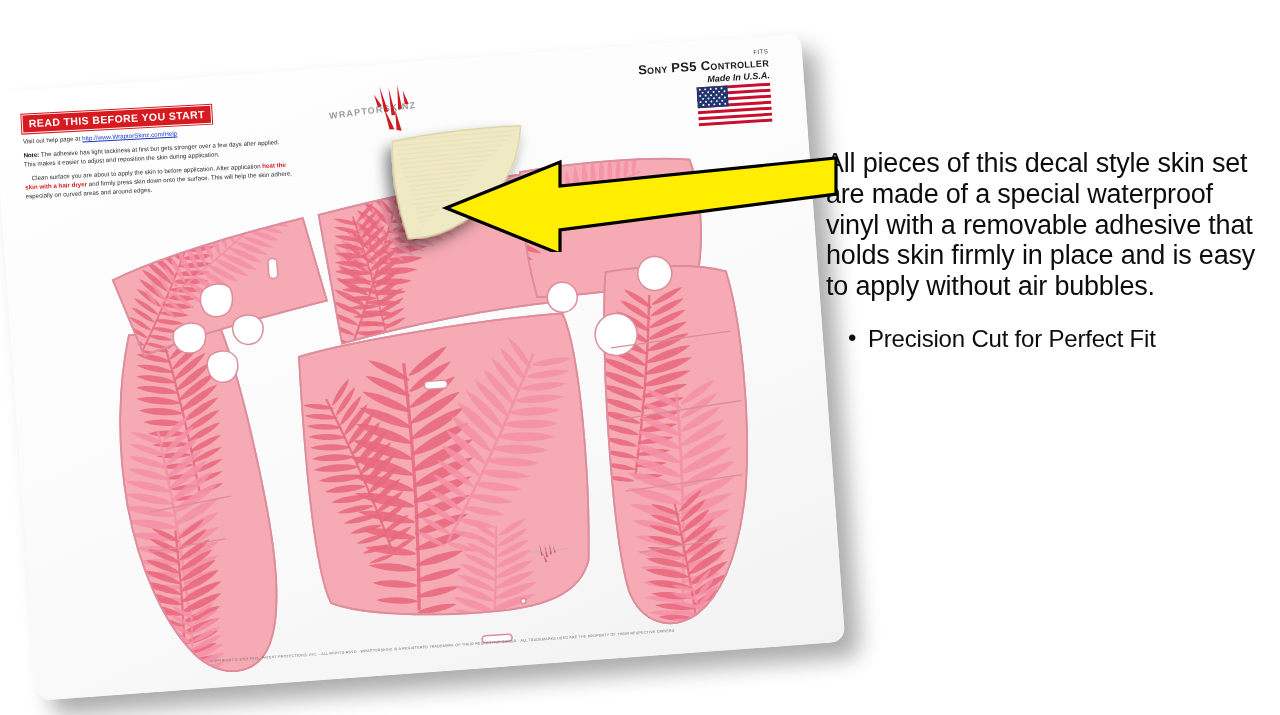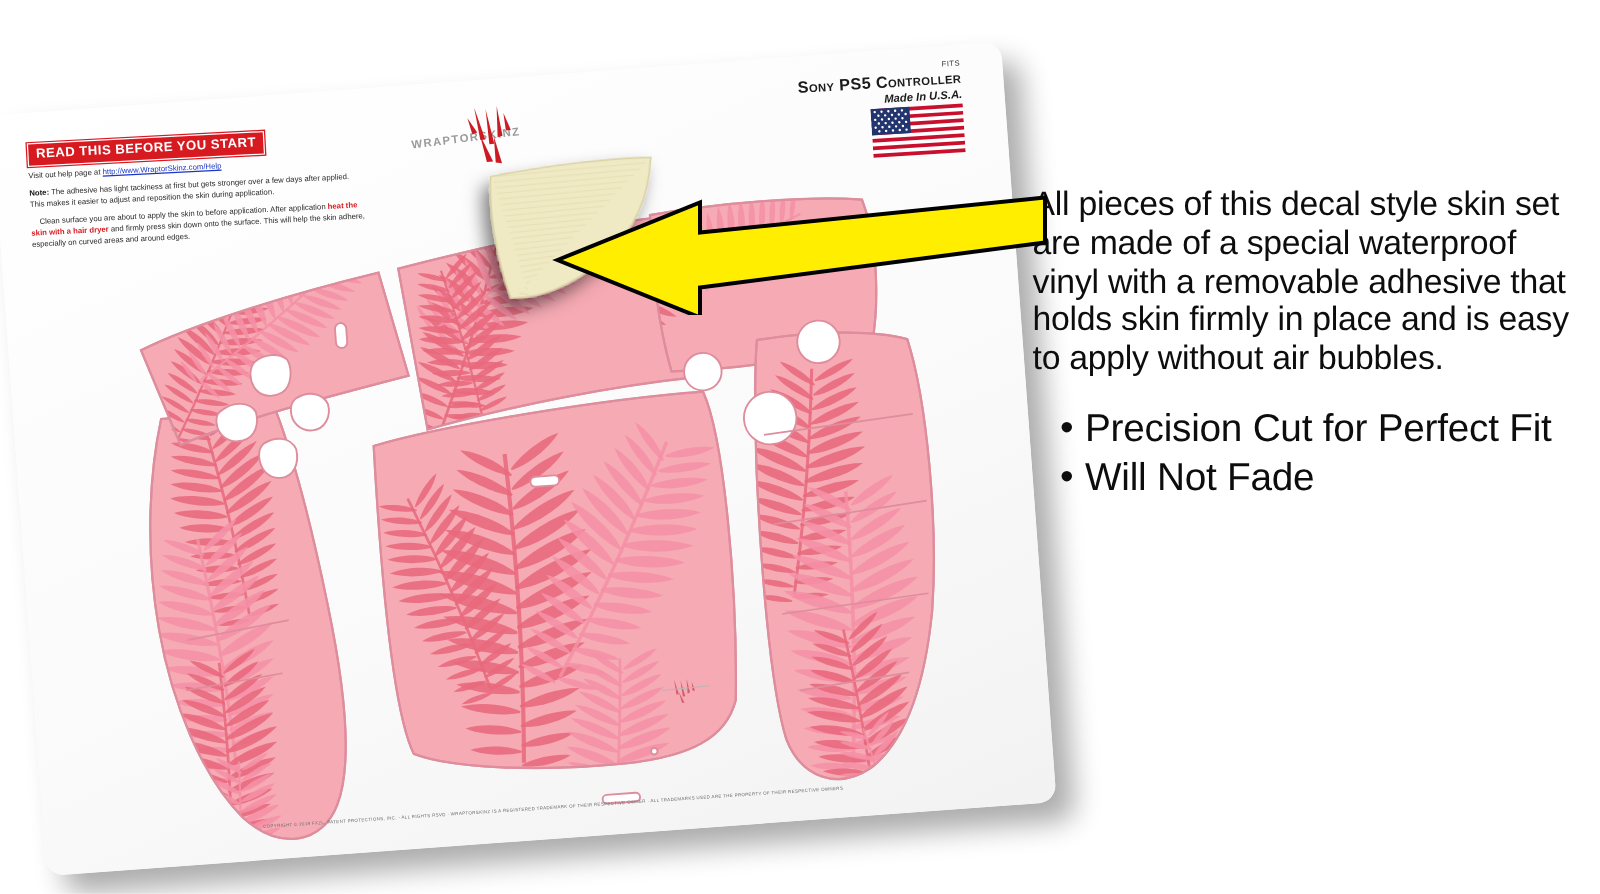--- a/index.html
+++ b/index.html
@@ -4,21 +4,21 @@
 <style>
   html,body{margin:0;padding:0;}
   body{width:1280px;height:715px;background:#fff;overflow:hidden;
        font-family:"Liberation Sans",sans-serif;position:relative;}
 
   
   #promo{position:absolute;left:826px;top:148px;width:440px;}
   #promo-paragraph{font-size:27px;line-height:1.14;color:#0d0d0d;
        letter-spacing:-.2px;}
   #promo-bullets{list-style:none;margin:22px 0 0 0;padding:0 0 0 22px;}
-  #promo-bullets li{font-size:31px;line-height:1.25;color:#0d0d0d;
+  #promo-bullets li{font-size:24px;line-height:1.25;color:#0d0d0d;
        position:relative;padding-left:20px;letter-spacing:-.2px;}
   #promo-bullets li:before{content:"\2022";position:absolute;left:0;top:-1px;}
 
   
   #sheet-wrap{position:absolute;left:14px;top:62px;width:810px;height:610px;
        transform:rotate(-4.2deg);}
   #sheet{position:absolute;inset:0;background:#fdfdfd;border-radius:14px;
        box-shadow:14px 16px 22px rgba(0,0,0,.33);overflow:hidden;}
   #sheet-inner{position:absolute;inset:0;border-radius:14px;
        background:linear-gradient(160deg,#ffffff 0%,#fafafa 60%,#f2f2f2 100%);}
@@ -946,15 +946,14 @@
 </div>
 
 <svg id="arrow" viewBox="0 0 400 116">
   <path d="M6,90 L120,44 L120,68 L396,40 L396,76 L120,112 L120,136 Z" fill="#ffee00" stroke="#000" stroke-width="3.2" transform="translate(0,-18)"></path>
 </svg>
 
 <div id="promo">
   <div id="promo-paragraph">All pieces of this decal style skin set are made of a special waterproof vinyl with a removable adhesive that holds skin firmly in place and is easy to apply without air bubbles.</div>
   <ul id="promo-bullets">
     <li>Precision Cut for Perfect Fit</li>
-    <li>Will Not Fade</li>
   </ul>
 </div>
 
 </body></html>

